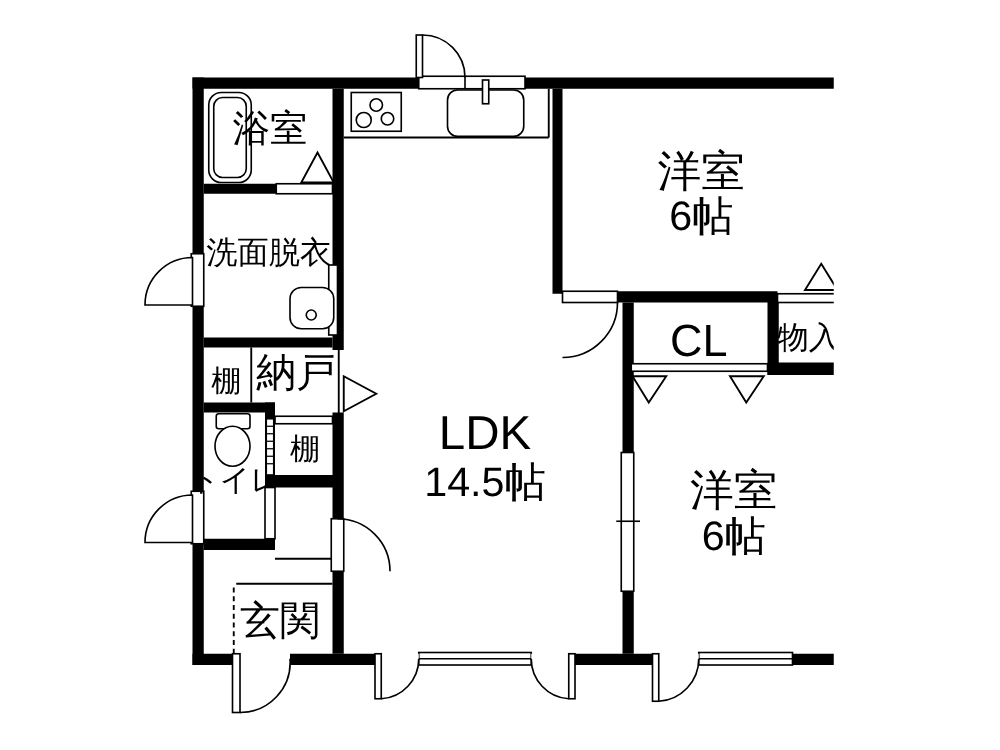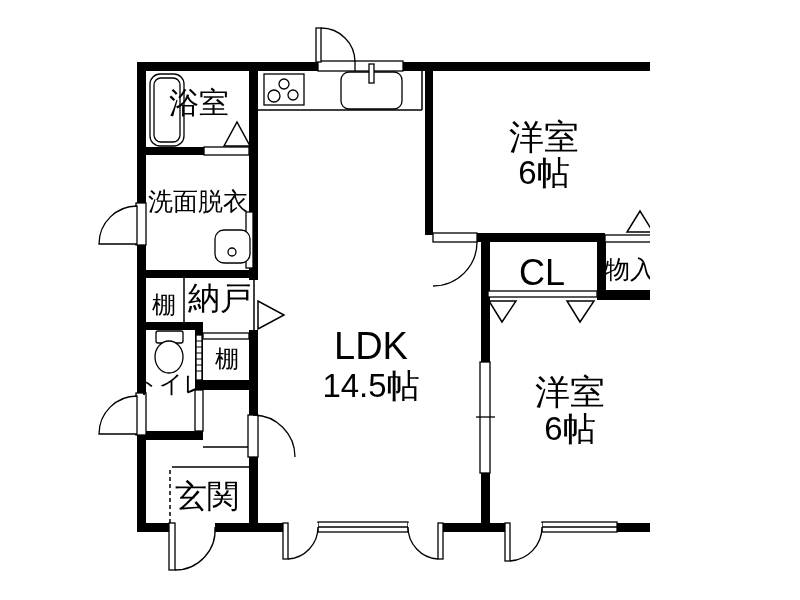--- a/index.html
+++ b/index.html
@@ -1,17 +1,17 @@
 <!DOCTYPE html>
 <html><head>
 <meta charset="utf-8">
 <style>
   html,body{margin:0;padding:0;background:#ffffff;}
   .stage{position:relative;width:650px;height:600px;background:#ffffff;overflow:hidden;
-         font-family:"Liberation Sans","DejaVu Sans",sans-serif;}
+         font-family:"Liberation Sans","DejaVu Sans",sans-serif;margin-left:17px;}
   svg{position:absolute;left:0;top:0;}
   svg text{fill:#000000;font-family:"Liberation Sans","DejaVu Sans",sans-serif;}
 </style>
 </head>
 <body>
 
 <div class="stage">
 <svg width="800" height="600" viewBox="0 0 800 600">
 
   <g fill="#000000" stroke="none">

